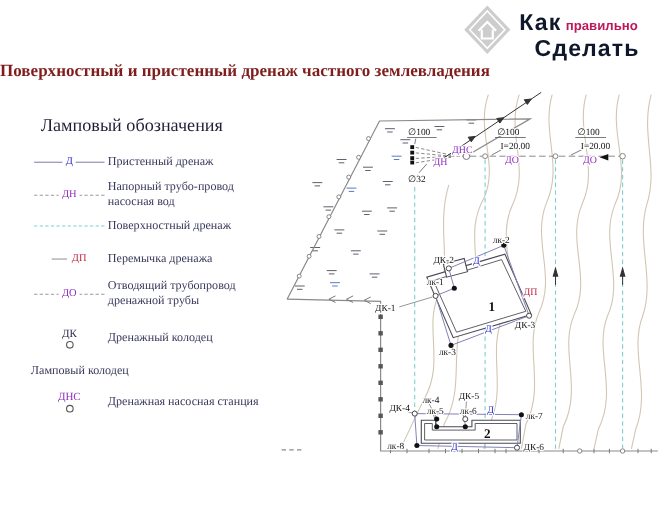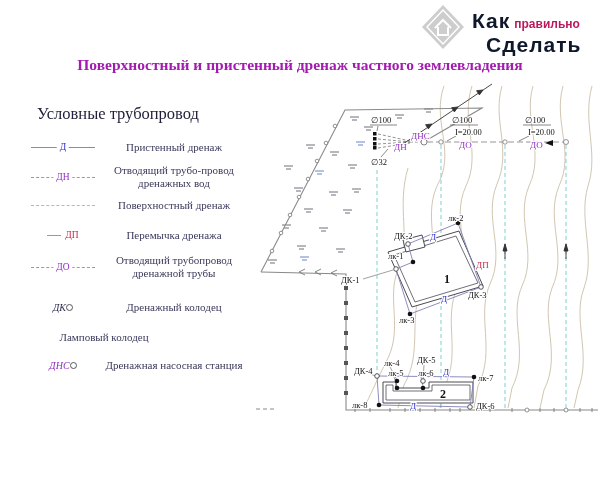--- a/index.html
+++ b/index.html
@@ -8,41 +8,41 @@
   .abs{position:absolute;}
 
   
   #logo{top:3px;left:420px;width:180px;height:50px;color:#c6c6c6;}
   #logo .big{font:bold 21px "Liberation Sans",sans-serif;color:#0f172a;letter-spacing:1px;margin-top:27px;}
   #logo .small{font:bold 12px "Liberation Sans",sans-serif;color:#be185d;}
   #logo-text{position:absolute;left:52px;top:6px;line-height:16px;}
   #logo-line2{margin-left:14px;}
 
   
-  #title{top:56px;left:0;width:600px;text-align:center;
-         font-weight:bold;font-size:15.5px;color:#a21caf;}
+  #title{top:56px;left:0;width:600px;text-align:left;
+         font-weight:bold;font-size:15.5px;color:#7f1d1d;}
 
   
   #legend-heading{top:104px;left:37px;font-size:16.5px;color:#1f1f38;}
   .lrow{position:absolute;left:28px;display:flex;align-items:center;}
   .sym{width:70px;flex:0 0 70px;position:relative;display:flex;
        align-items:center;justify-content:center;}
-  .lbl-txt{width:152px;font-size:11px;line-height:13px;color:#3a3a5c;text-align:center;}
+  .lbl-txt{width:152px;font-size:11px;line-height:13px;color:#3a3a5c;}
   .nowrap{white-space:nowrap;}
   .line-base{position:relative;width:64px;height:0;}
   .line-solid{border-top:1px solid #8888b0;}
   .line-dash{border-top:1px dashed #9a9a9a;}
   .line-cyan{border-top:1px dashed #7fcfcf;}
   .line-tag{position:absolute;left:50%;top:-6px;transform:translateX(-50%);
             background:#fff;padding:0 3px;font-size:9.5px;}
   .tag-blue{color:#2f2fd0;}
   .tag-purple{color:#8f2fbf;}
   .tag-red{color:#c02848;}
   .short-line{width:14px;border-top:1px solid #9a9a9a;margin-right:4px;}
-  .well-sym{display:flex;flex-direction:row;align-items:center;font-size:10px;color:#2c2c50;font-style:italic;}
+  .well-sym{display:flex;flex-direction:column;align-items:center;font-size:10px;color:#2c2c50;}
   .marker-circle{width:5px;height:5px;border:1px solid #555;border-radius:50%;background:#fff;margin-top:1px;}
   .marker-dot{width:5px;height:5px;border-radius:50%;background:#111;margin-top:1px;}
 
   
   #plan{top:0;left:0;}
   .plbl{font:8.5px "Liberation Serif","DejaVu Serif",serif;fill:#141414;
         paint-order:stroke;stroke:#fff;stroke-width:2px;stroke-linejoin:round;}
   .pblue{fill:#2f2fd0;font-size:9px;}
   .ppurple{fill:#8f2fbf;font-size:9px;}
   .pred{fill:#c02848;font-size:9px;}
@@ -59,38 +59,38 @@
   </svg>
   <div id="logo-text">
     <div><span class="big">Как</span>
          <span class="small">правильно</span></div>
     <div id="logo-line2"><span class="big">Сделать</span></div>
   </div>
 </div>
 
 <div id="title" class="abs">Поверхностный и пристенный дренаж частного землевладения</div>
 
-<div id="legend-heading" class="abs">Условные трубопровод</div>
+<div id="legend-heading" class="abs">Ламповый обозначения</div>
 
 <div class="lrow" style="top:138px;height:18px;">
   <div class="sym">
     <div class="line-base line-solid">
         <span class="line-tag tag-blue">Д</span>
       </div>
   </div>
   <div class="lbl-txt">Пристенный дренаж</div>
 </div>
 
 <div class="lrow" style="top:162px;height:30px;">
   <div class="sym">
     <div class="line-base line-dash">
         <span class="line-tag tag-purple">ДН</span>
       </div>
   </div>
-  <div class="lbl-txt">Отводящий трубо-провод дренажных вод</div>
+  <div class="lbl-txt">Напорный трубо-провод насосная вод</div>
 </div>
 
 <div class="lrow" style="top:196px;height:18px;">
   <div class="sym">
     <div class="line-base line-cyan"></div>
   </div>
   <div class="lbl-txt">Поверхностный дренаж</div>
 </div>
 
 <div class="lrow" style="top:226px;height:18px;">

